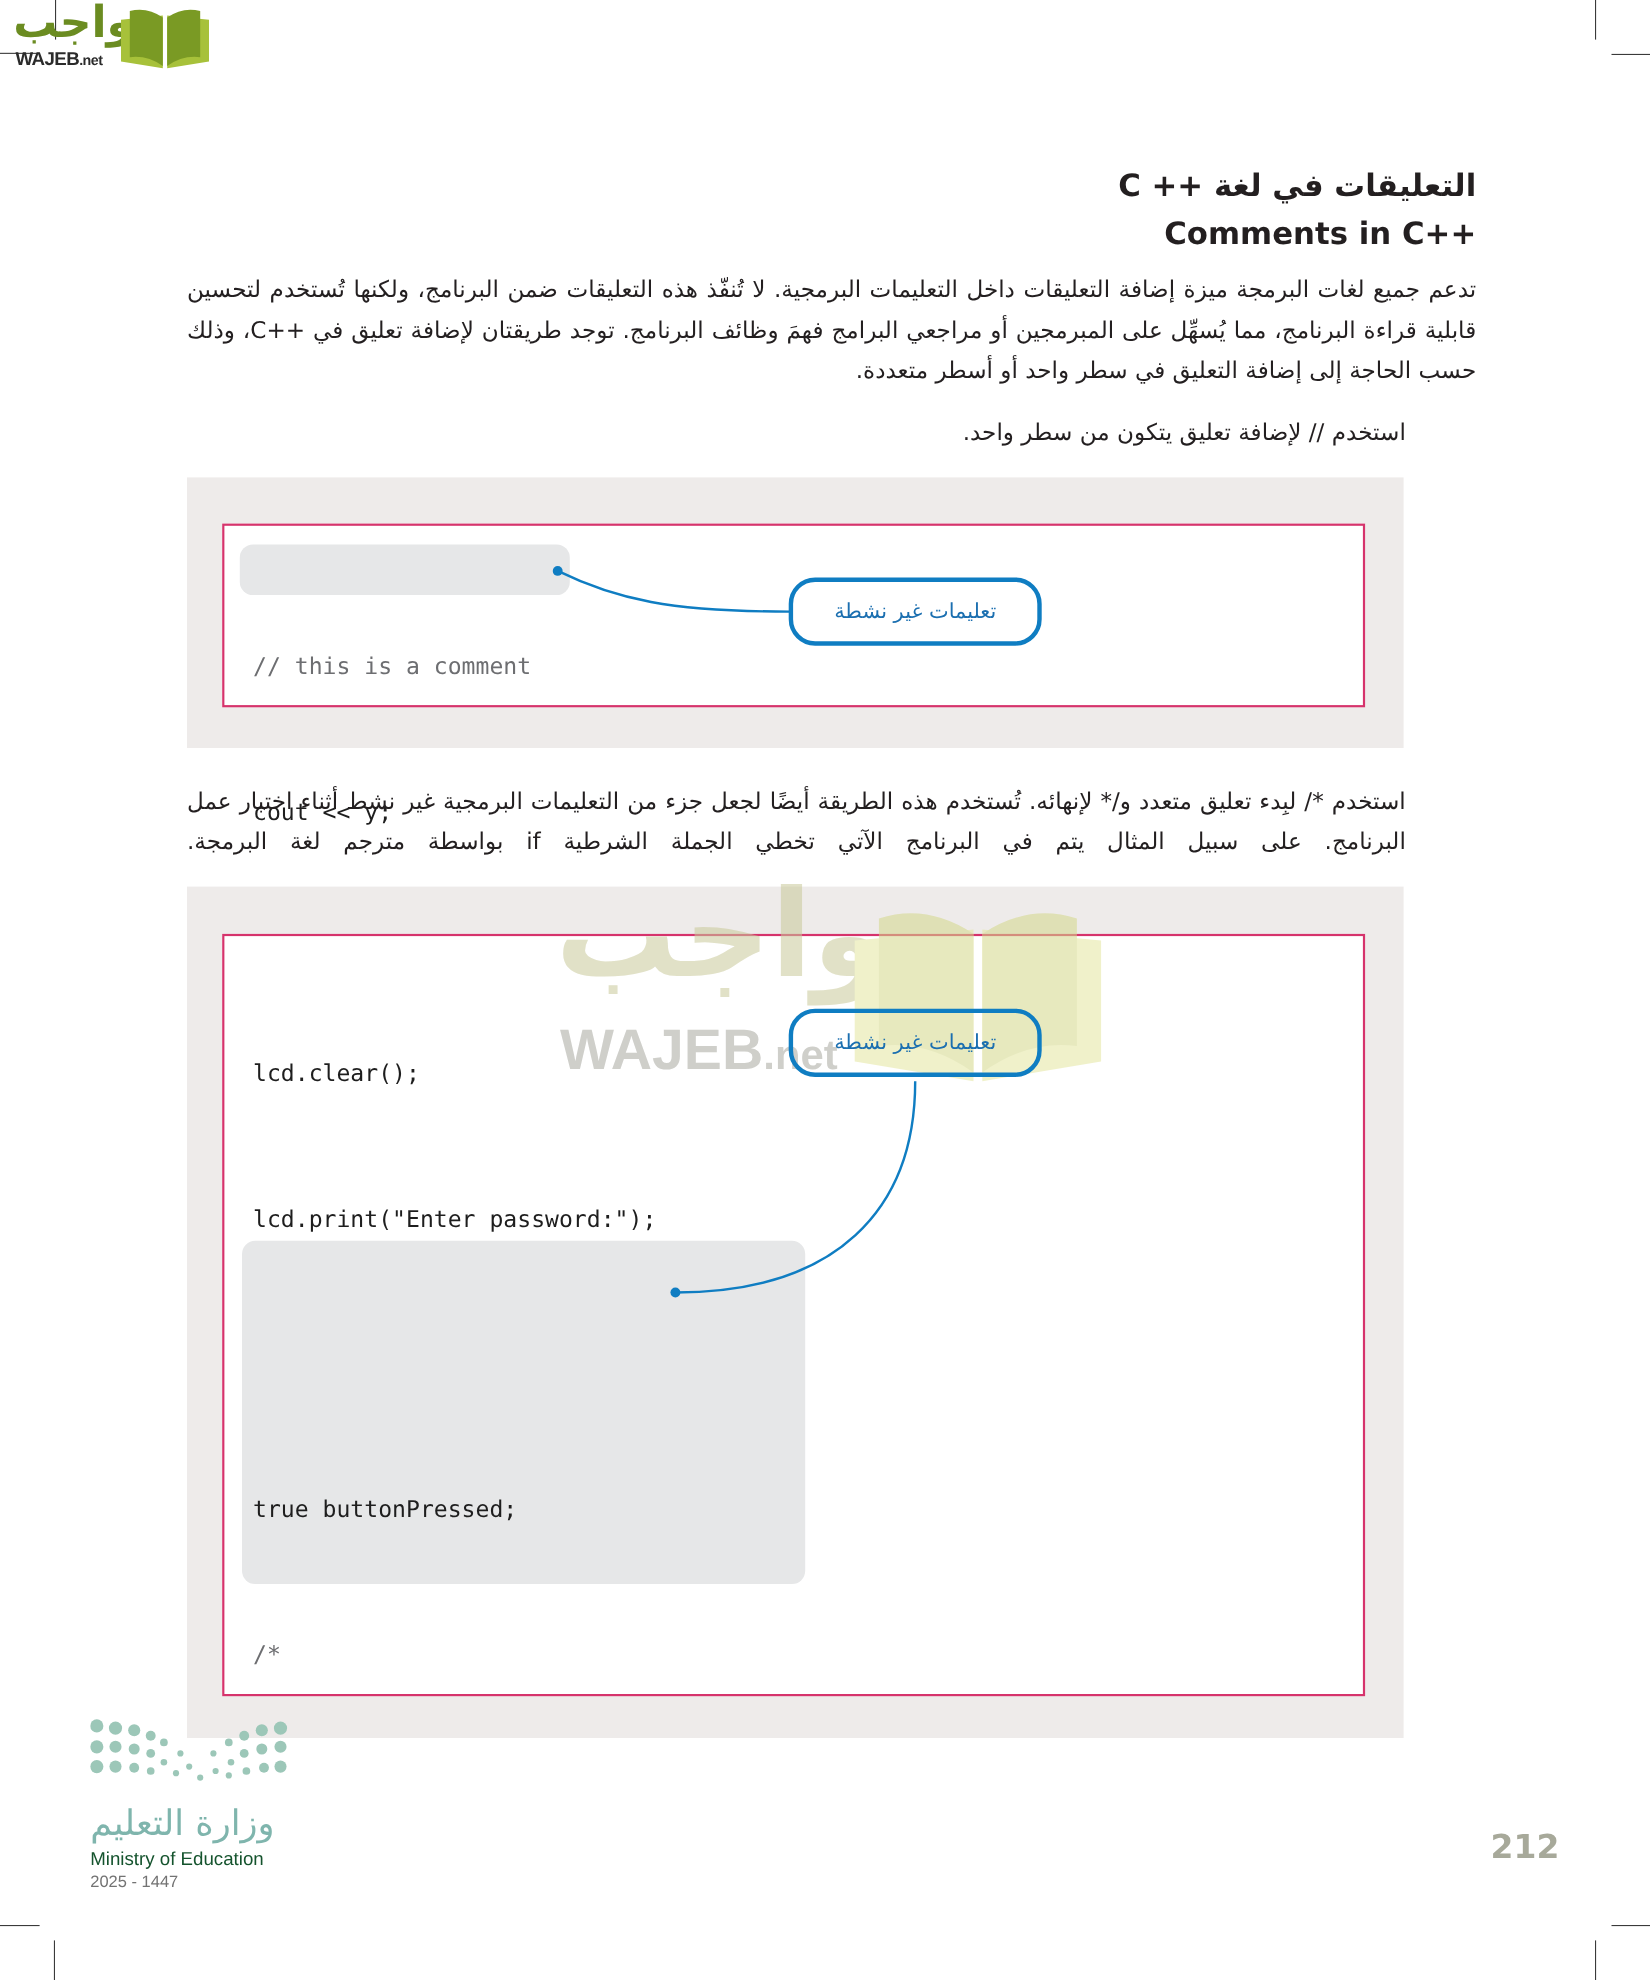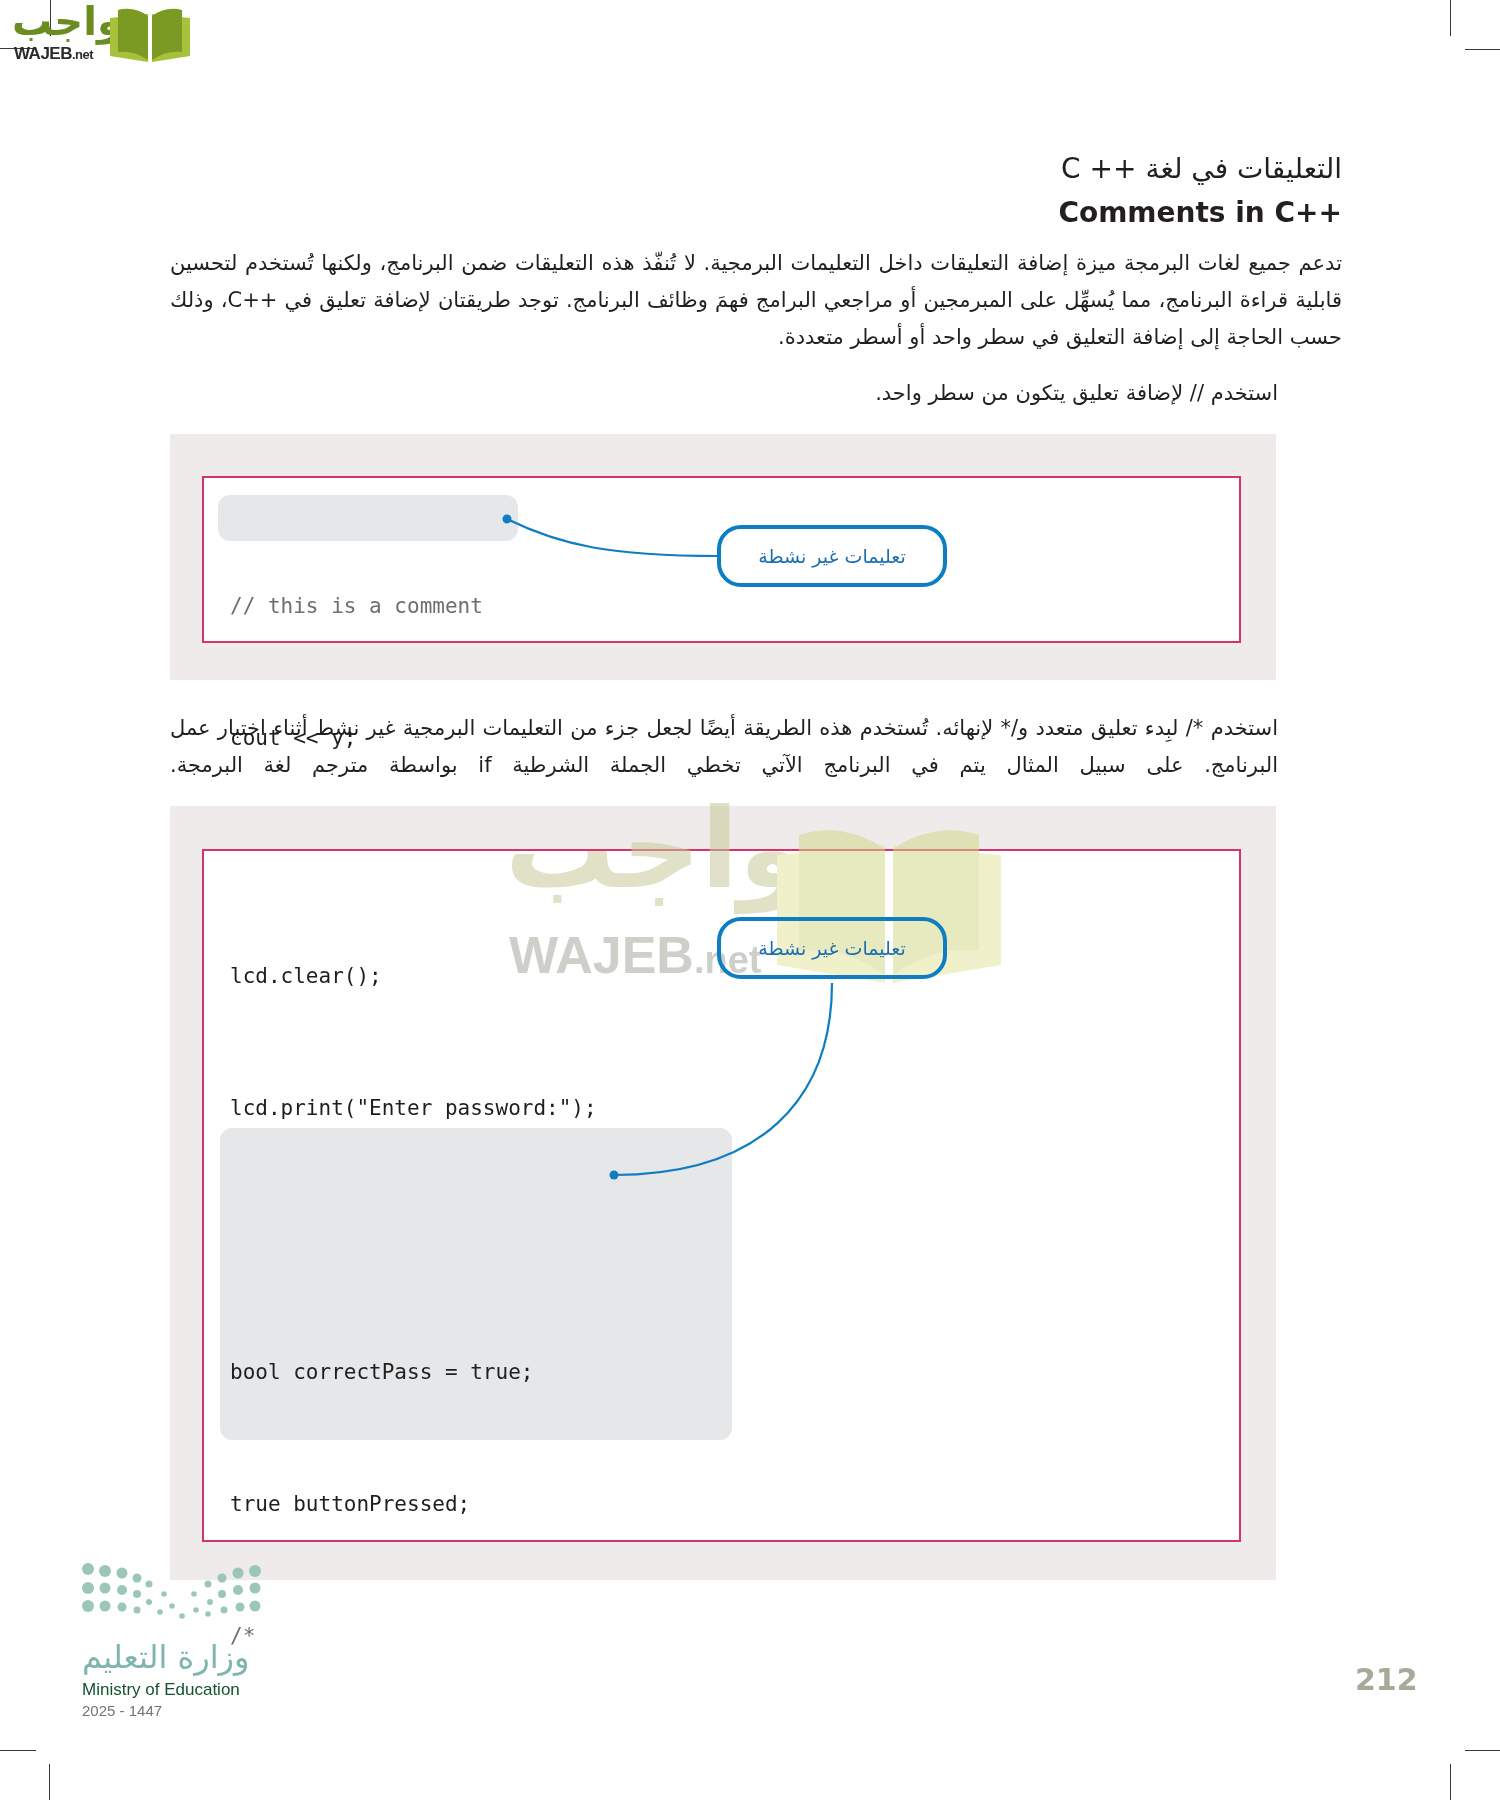--- a/index.html
+++ b/index.html
@@ -7,21 +7,21 @@
     width:1500px; height:1800px; position:relative; overflow:hidden;
     background:#ffffff; font-family:"DejaVu Sans", sans-serif; color:#231f20;
   }
   .crop { position:absolute; background:#3a3a3a; }
   .logo-top { position:absolute; left:8px; top:4px; width:182px; height:62px; }
   .logo-top .ar { position:absolute; left:4px; top:-6px; font-size:40px; font-weight:bold; color:#6b8c21; font-family:"DejaVu Sans", sans-serif; direction:rtl; }
   .logo-top .en { position:absolute; left:6px; top:40px; font-size:17px; font-weight:bold; color:#2b2b2b; font-family:"Liberation Sans", sans-serif; letter-spacing:-0.5px; }
   .logo-top .en span { font-size:13px; }
   .logo-top svg { position:absolute; left:100px; top:0; }
 
-  .heading-ar { position:absolute; right:158px; top:152px; font-size:28px; font-weight:normal; direction:rtl; text-align:center; font-family:"DejaVu Sans", sans-serif; }
+  .heading-ar { position:absolute; right:158px; top:152px; font-size:28px; font-weight:bold; direction:rtl; text-align:center; font-family:"DejaVu Sans", sans-serif; }
   .heading-en { position:absolute; right:158px; top:196px; font-size:28px; font-weight:bold; font-family:"DejaVu Sans", sans-serif; }
   .para { position:absolute; direction:rtl; text-align:justify; font-size:21px; line-height:37px; font-family:"DejaVu Sans", sans-serif; }
   .para1 { left:170px; right:158px; top:245px; }
   .para2 { left:170px; right:222px; top:375px; }
   .para3 { left:170px; right:222px; top:710px; text-align-last:justify; }
 
   .panel { position:absolute; left:170px; width:1106px; background:#eeebea; }
   .panel1 { top:434px; height:246px; }
   .panel2 { top:806px; height:774px; }
   .codebox { position:absolute; left:202px; width:1039px; background:#ffffff; border:2px solid #d6336c; box-sizing:border-box; }
@@ -87,21 +87,20 @@
 
 <div class="para para3">استخدم */ لبِدء تعليق متعدد و/* لإنهائه. تُستخدم هذه الطريقة أيضًا لجعل جزء من التعليمات البرمجية غير نشط أثناء اختبار عمل البرنامج. على سبيل المثال يتم في البرنامج الآتي تخطي الجملة الشرطية if بواسطة مترجم لغة البرمجة.</div>
 
 <div class="panel panel2"></div>
 <div class="codebox codebox2"></div>
 <div class="hl" style="left:220px;top:1128px;width:512px;height:312px;"></div>
 <div class="code" style="top:866px;">
   <div class="line">lcd.clear();</div>
   <div class="line">lcd.print("Enter password:");</div>
   <div class="line"></div>
-  <div class="line">bool correctPass = true;</div>
   <div class="line">true buttonPressed;</div>
   <div class="line dim">/*</div>
   
   
   
   
   
   
   
   

